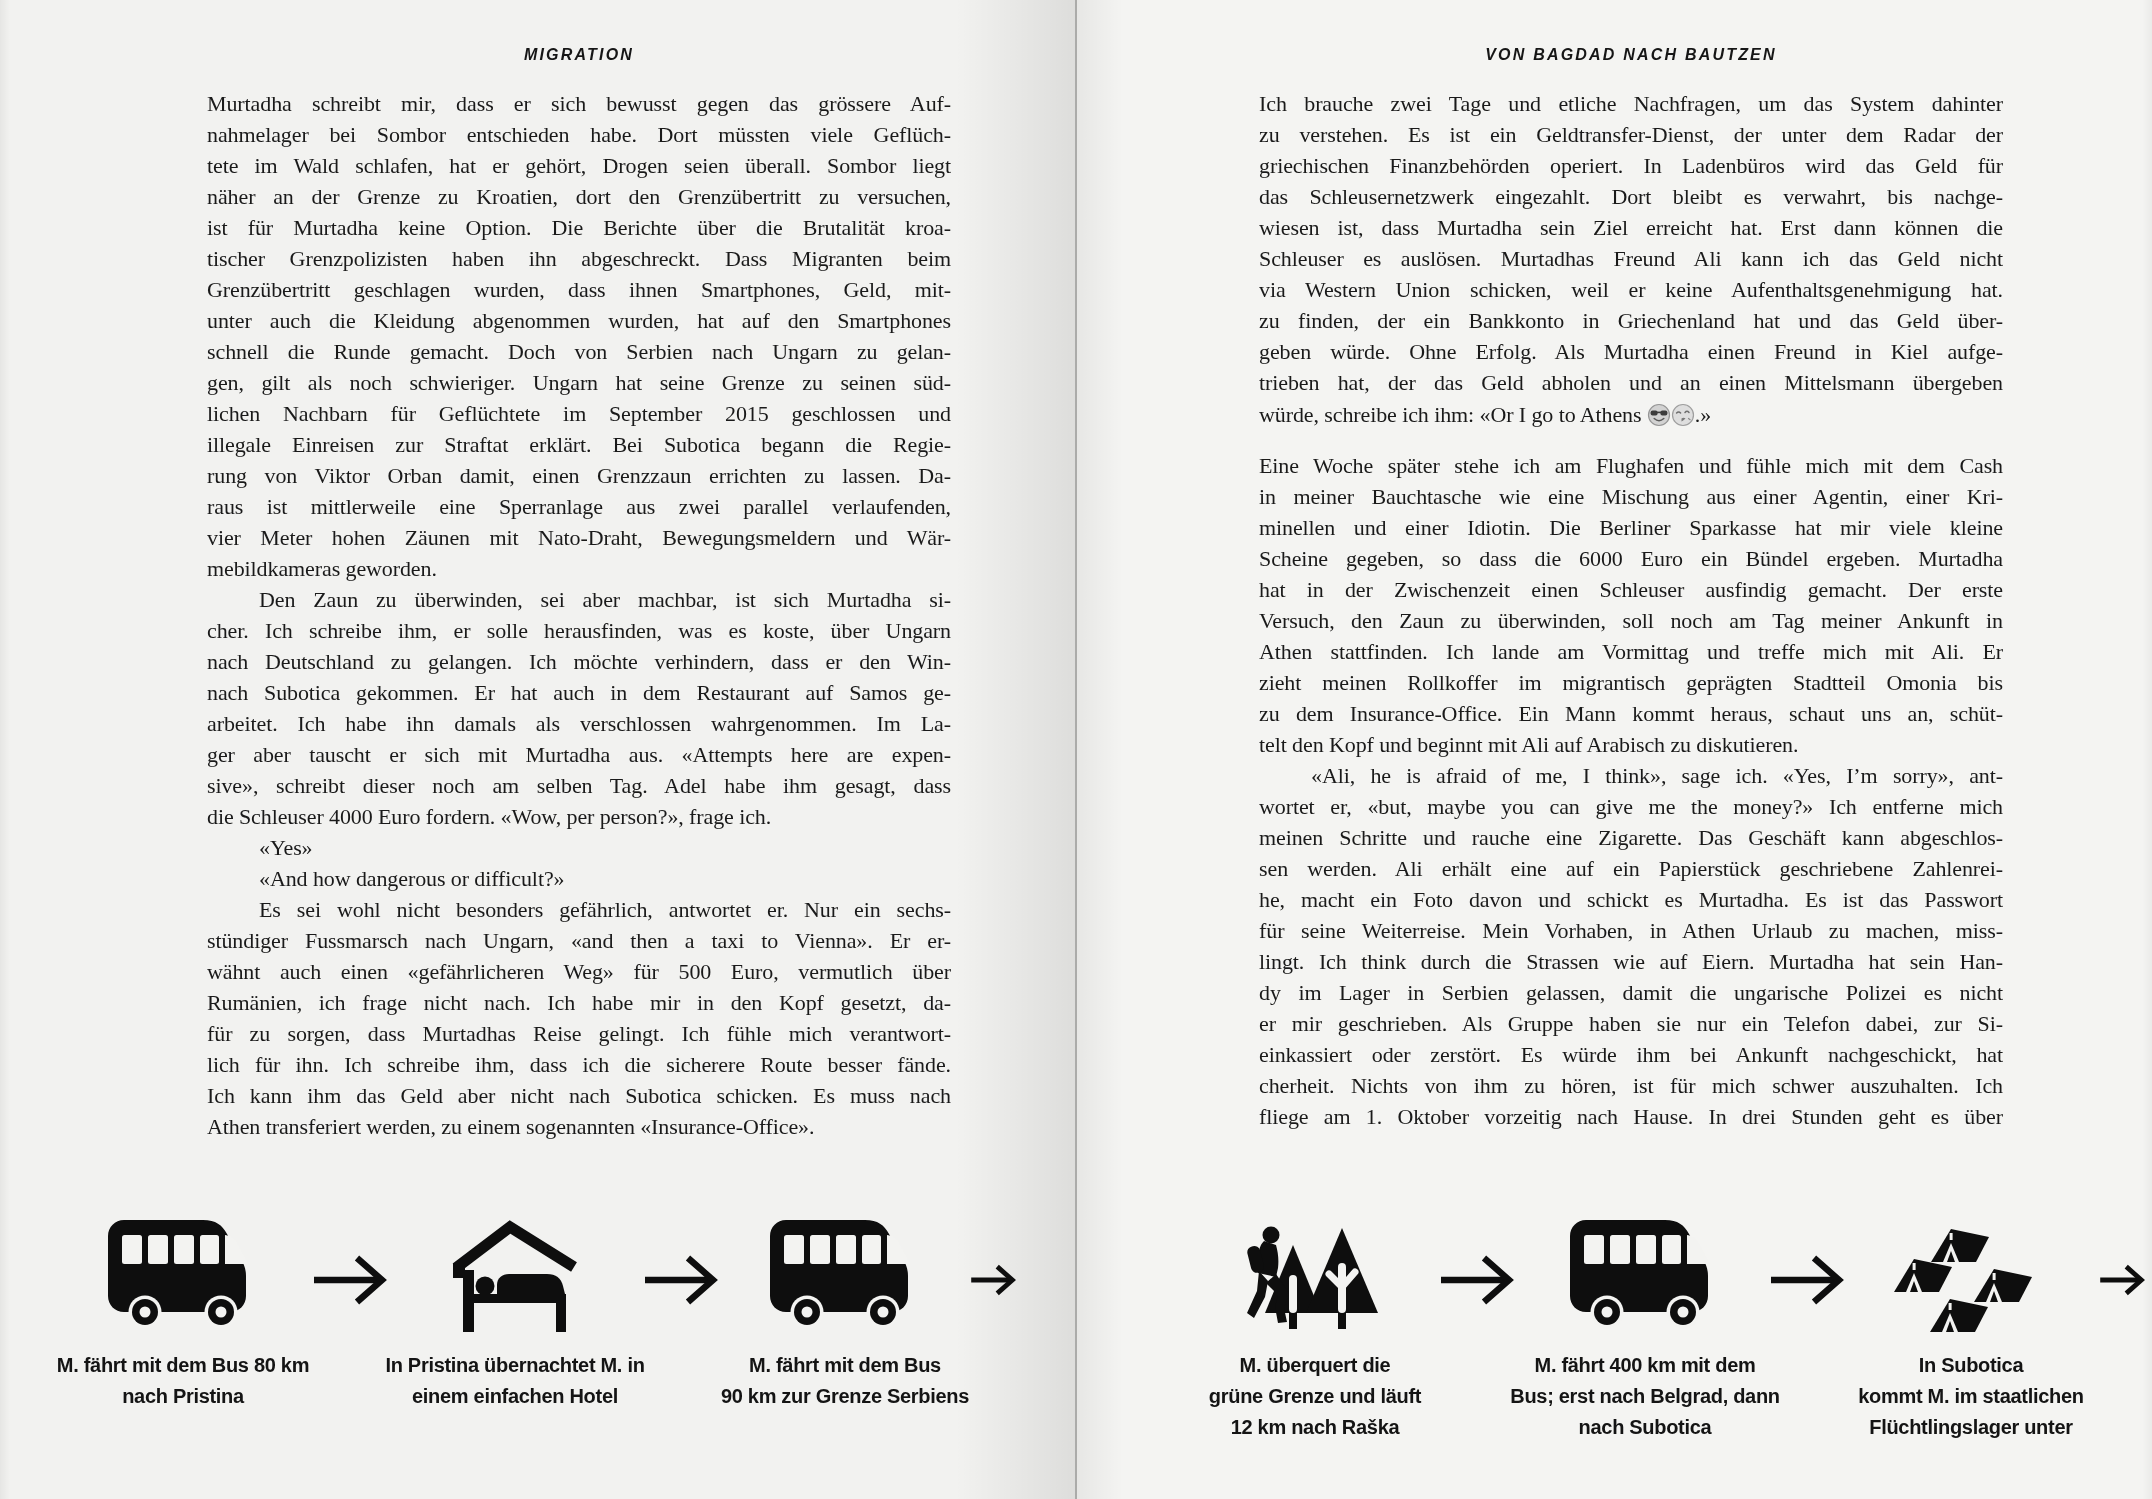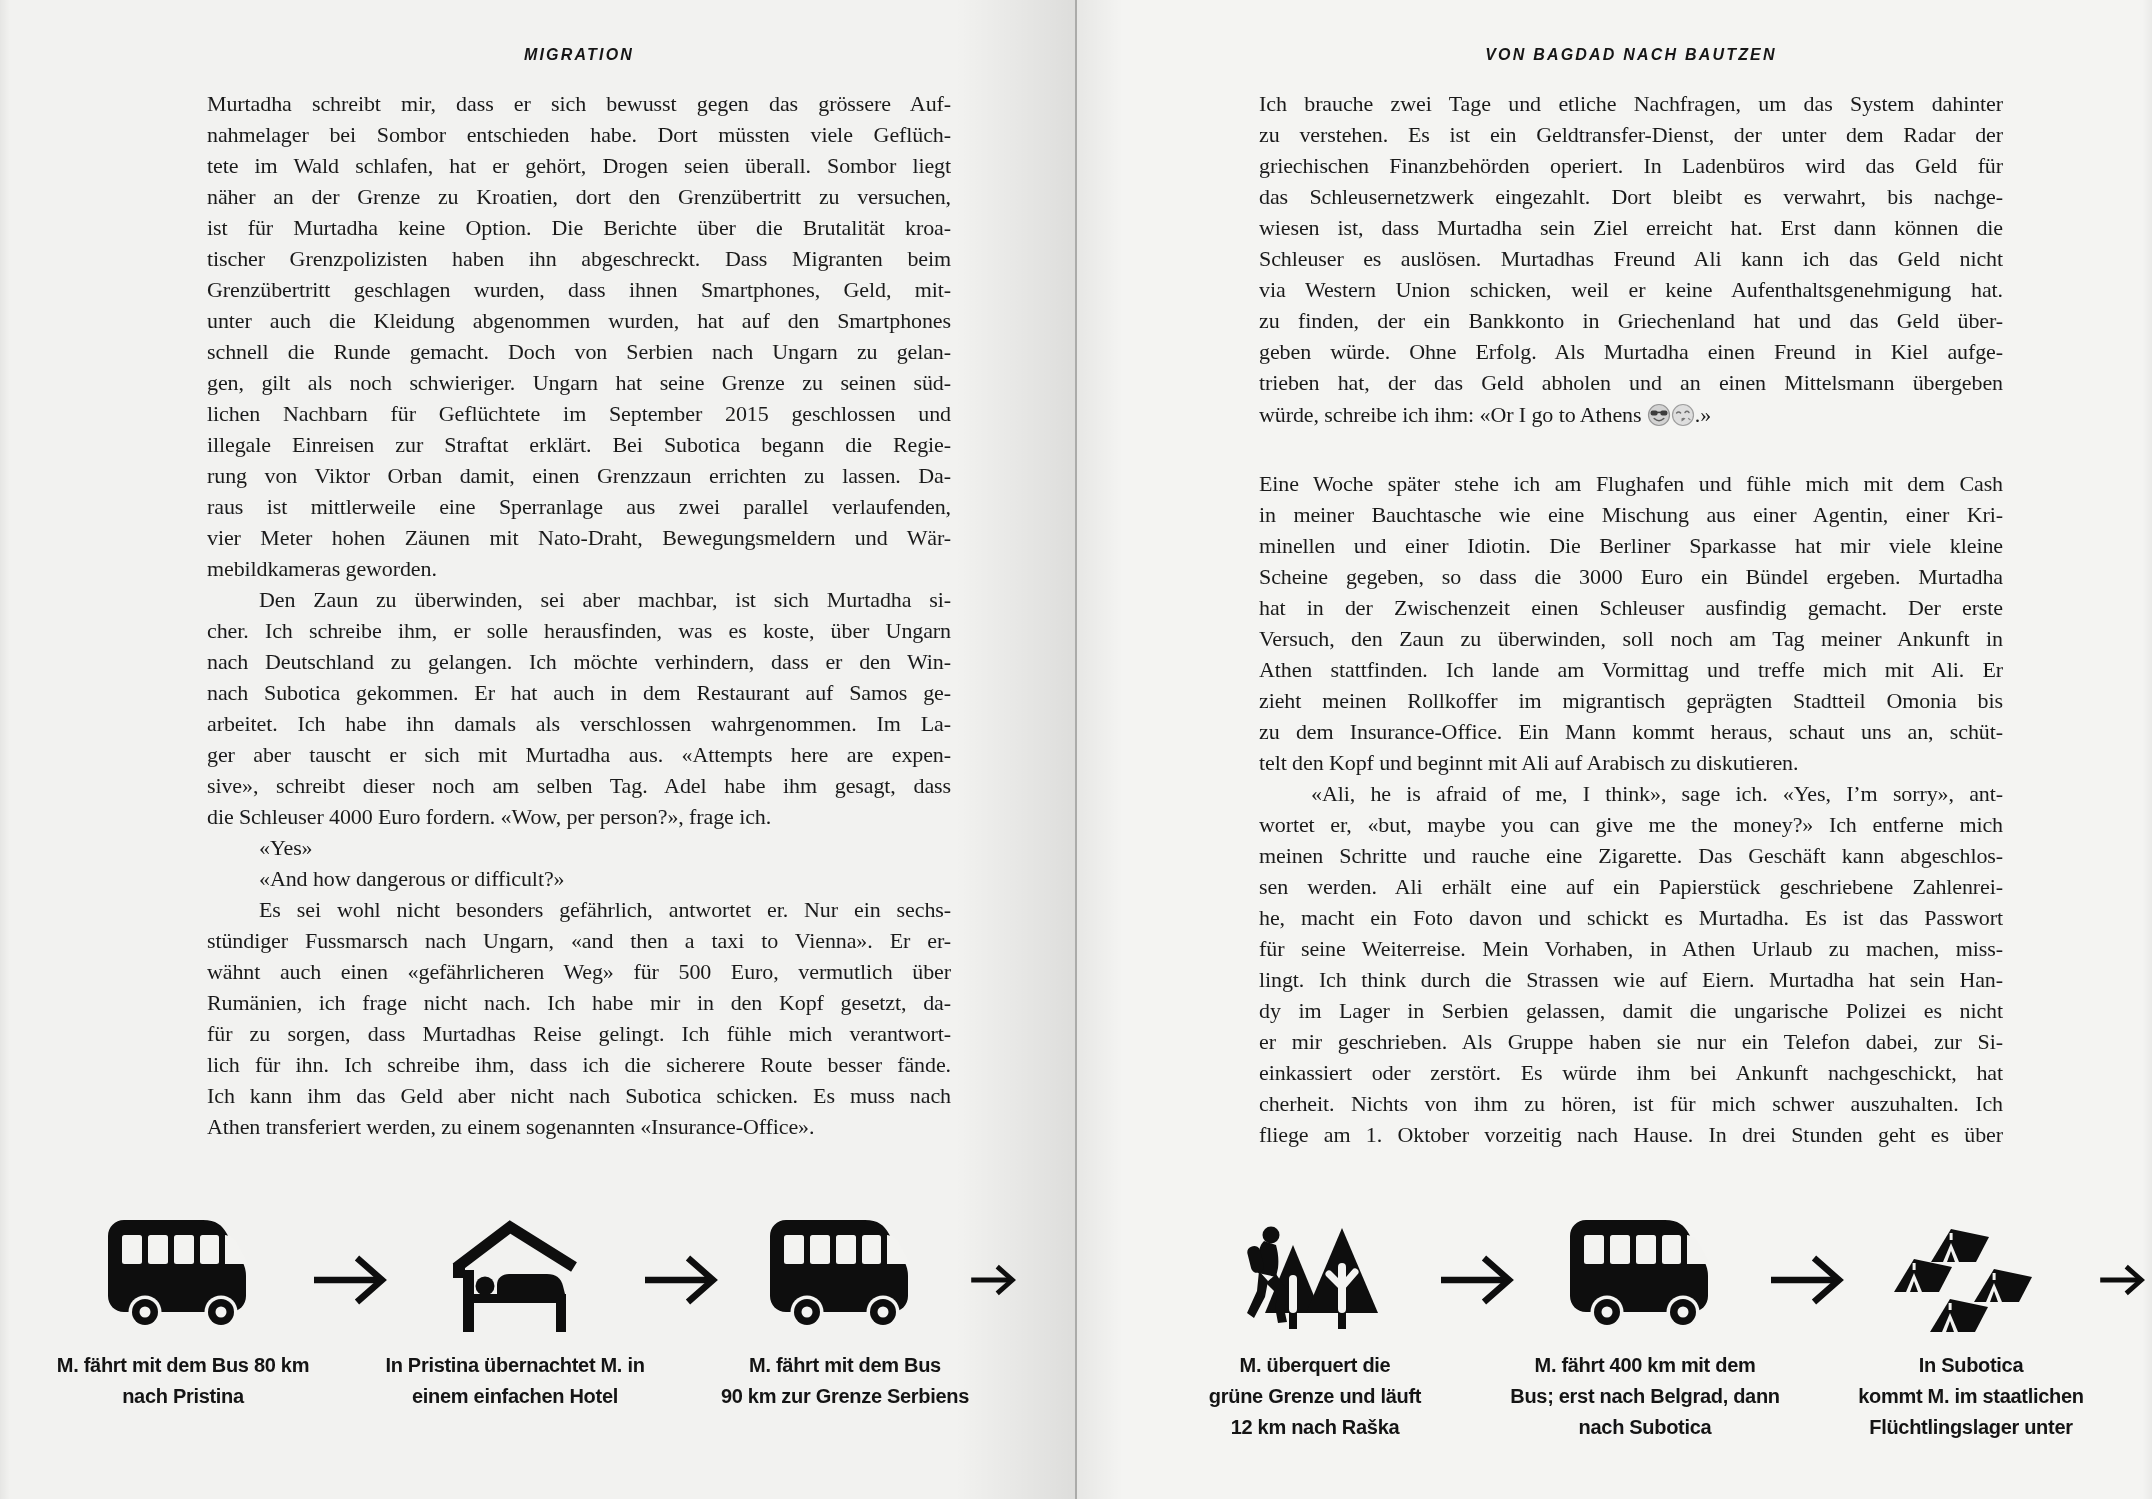--- a/index.html
+++ b/index.html
@@ -24,21 +24,21 @@
   #left-header{left:207px;}
   #right-header{left:1259px;}
 
   .text-col{position:absolute;top:88px;width:744px;color:#1a1a1a;
       font-size:22px;letter-spacing:-0.1px;font-family:Liberation Serif, serif;}
   #left-col{left:207px;}
   #right-col{left:1259px;}
   .line{height:31px;line-height:31px;text-align:left;white-space:normal;}
   .line.just{text-align:justify;text-align-last:justify;}
   .line.ind{text-indent:52px;}
-  .line.gap{margin-top:39px;}
+  .line.gap{margin-top:21px;}
   .emoji{display:inline-block;transform:translateY(5px);line-height:0;}
 
   .tl-group{position:absolute;transform:translateX(-50%);}
   .tl-bus{top:1214px;}
   .tl-hotel{top:1220px;}
   .tl-walk{top:1225px;}
   .tl-tents{top:1226px;}
   .tl-arrow{top:1254px;}
   .tl-arrow-small{top:1264px;}
   .tl-caption{position:absolute;top:1350px;width:420px;transform:translateX(-50%);
@@ -118,21 +118,21 @@
           </svg></span><span class="emoji"><svg width="24" height="24" viewBox="0 0 24 24">
             <circle cx="12" cy="12" r="10.5" fill="#dedede" stroke="#9e9e9e" stroke-width="1.2"></circle>
             <path d="M5.6,10 Q7.6,7.8 9.6,10" fill="none" stroke="#6e6e6e" stroke-width="1.5" stroke-linecap="round"></path>
             <path d="M14,9.4 Q16,7.2 18,9.4" fill="none" stroke="#6e6e6e" stroke-width="1.5" stroke-linecap="round"></path>
             <path d="M10.5,15.5 q2,-1.5 4,0 q-2,1.8 -4,3 z" fill="#787878"></path>
             <path d="M17.5,15.5 l1.6,1.2" stroke="#8a8a8a" stroke-width="1.2" stroke-linecap="round"></path>
           </svg></span>.»</div>
       <div class="line just gap">Eine Woche später stehe ich am Flughafen und fühle mich mit dem Cash</div>
       <div class="line just">in meiner Bauchtasche wie eine Mischung aus einer Agentin, einer Kri-</div>
       <div class="line just">minellen und einer Idiotin. Die Berliner Sparkasse hat mir viele kleine</div>
-      <div class="line just">Scheine gegeben, so dass die 3000 Euro ein Bündel ergeben. Murtadha</div>
+      <div class="line just">Scheine gegeben, so dass die 6000 Euro ein Bündel ergeben. Murtadha</div>
       <div class="line just">hat in der Zwischenzeit einen Schleuser ausfindig gemacht. Der erste</div>
       <div class="line just">Versuch, den Zaun zu überwinden, soll noch am Tag meiner Ankunft in</div>
       <div class="line just">Athen stattfinden. Ich lande am Vormittag und treffe mich mit Ali. Er</div>
       <div class="line just">zieht meinen Rollkoffer im migrantisch geprägten Stadtteil Omonia bis</div>
       <div class="line just">zu dem Insurance-Office. Ein Mann kommt heraus, schaut uns an, schüt-</div>
       <div class="line">telt den Kopf und beginnt mit Ali auf Arabisch zu diskutieren.</div>
       <div class="line just ind">«Ali, he is afraid of me, I think», sage ich. «Yes, I’m sorry», ant-</div>
       <div class="line just">wortet er, «but, maybe you can give me the money?» Ich entferne mich</div>
       <div class="line just">meinen Schritte und rauche eine Zigarette. Das Geschäft kann abgeschlos-</div>
       <div class="line just">sen werden. Ali erhält eine auf ein Papierstück geschriebene Zahlenrei-</div>

